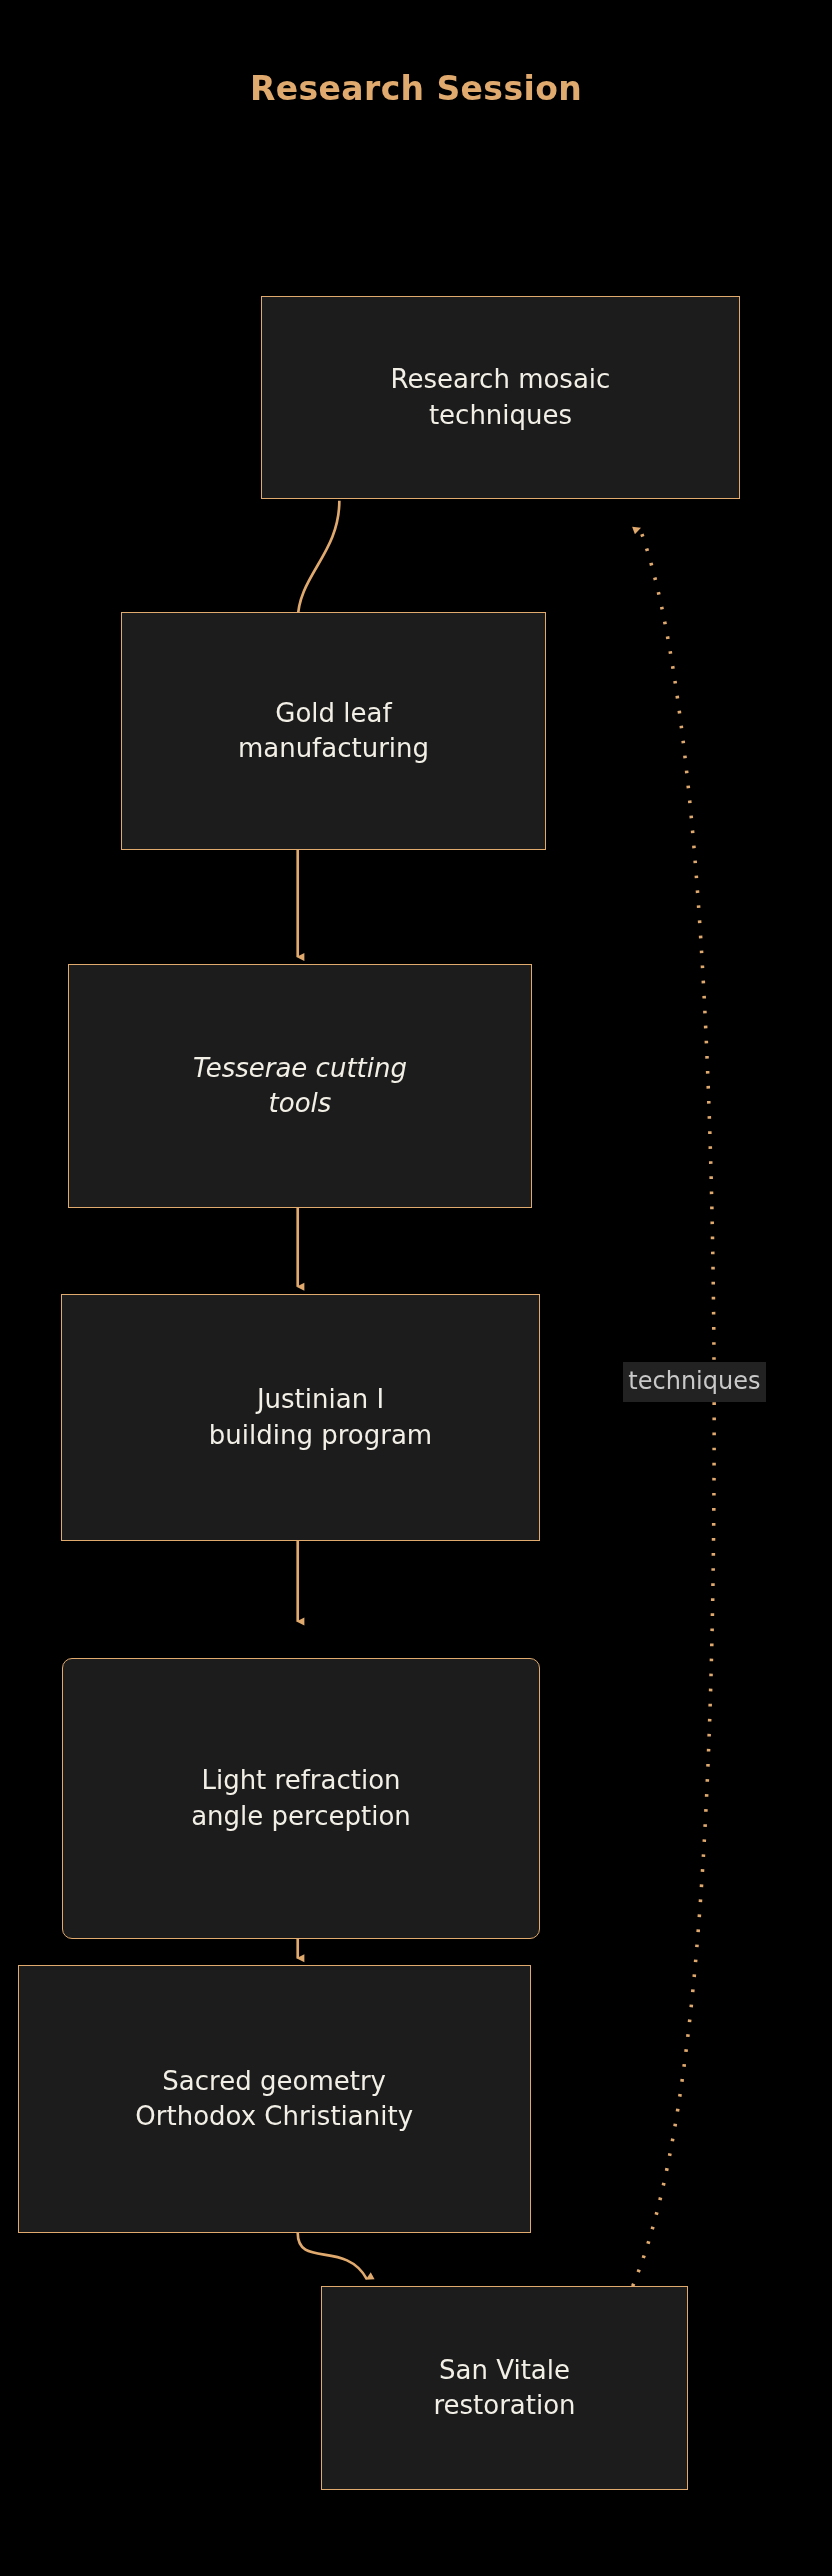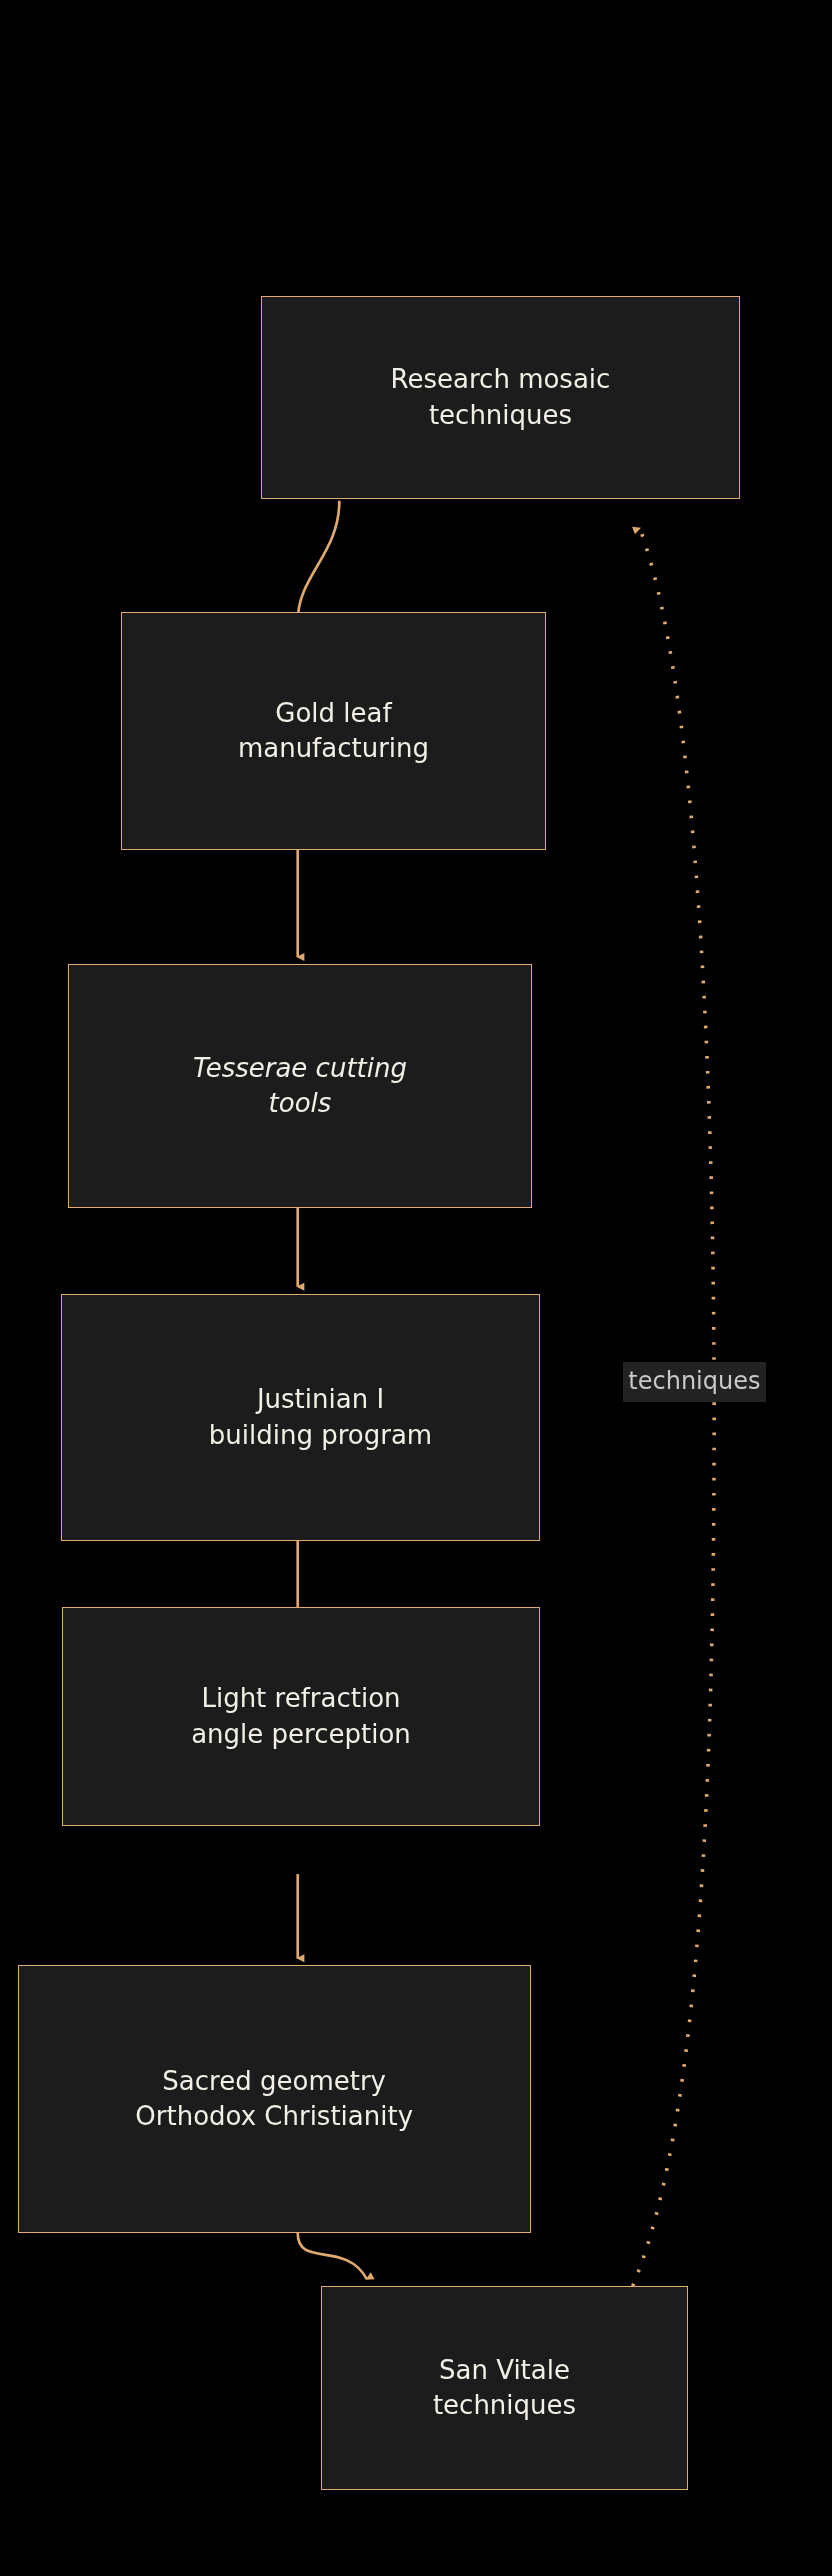--- a/index.html
+++ b/index.html
@@ -68,20 +68,21 @@
     line-height: 1;
     padding: 7px 5.3px 8.9px 5.3px;
     white-space: nowrap;
   }
 </style>
 </head>
 <body>
 
 <div id="root">
 
+  <div class="title">Research Session</div>
 
   <svg class="edges" viewBox="0 0 939 2907" xmlns="http://www.w3.org/2000/svg">
     <defs>
       <marker id="ah" markerWidth="10" markerHeight="10" refX="5" refY="8" orient="auto" markerUnits="userSpaceOnUse">
         <path d="M0.5,0.5 L9.5,0.5 L5,9.5 Z" fill="#e0a96d"></path>
       </marker>
       <marker id="ahd" markerWidth="10" markerHeight="10" refX="5" refY="8" orient="auto" markerUnits="userSpaceOnUse">
         <path d="M0.5,0.5 L9.5,0.5 L5,9.5 Z" fill="#e0a96d"></path>
       </marker>
     </defs>
@@ -114,31 +115,31 @@
   <div class="node" style="left:68px; top:964px; width:464px; height:244px;font-style:italic;">
     <div class="node-label">Tesserae cutting
 tools</div>
   </div>
 
   <div class="node" style="left:61px; top:1294px; width:479px; height:247px;padding-left:40px;">
     <div class="node-label">Justinian I
 building program</div>
   </div>
 
-  <div class="node" style="left:62px; top:1607px; width:478px; height:219px;">
+  <div class="node" style="left:62px; top:1658px; width:478px; height:281px;border-radius:10px;">
     <div class="node-label">Light refraction
 angle perception</div>
   </div>
 
   <div class="node" style="left:17.7px; top:1965px; width:513px; height:268px;">
     <div class="node-label">Sacred geometry
 Orthodox Christianity</div>
   </div>
 
   <div class="node" style="left:321px; top:2286px; width:367px; height:204px;">
     <div class="node-label">San Vitale
-techniques</div>
+restoration</div>
   </div>
 
   <div class="edge-label" style="left:623px; top:1362px;">techniques</div>
 
 </div>
 
 
 </body></html>

